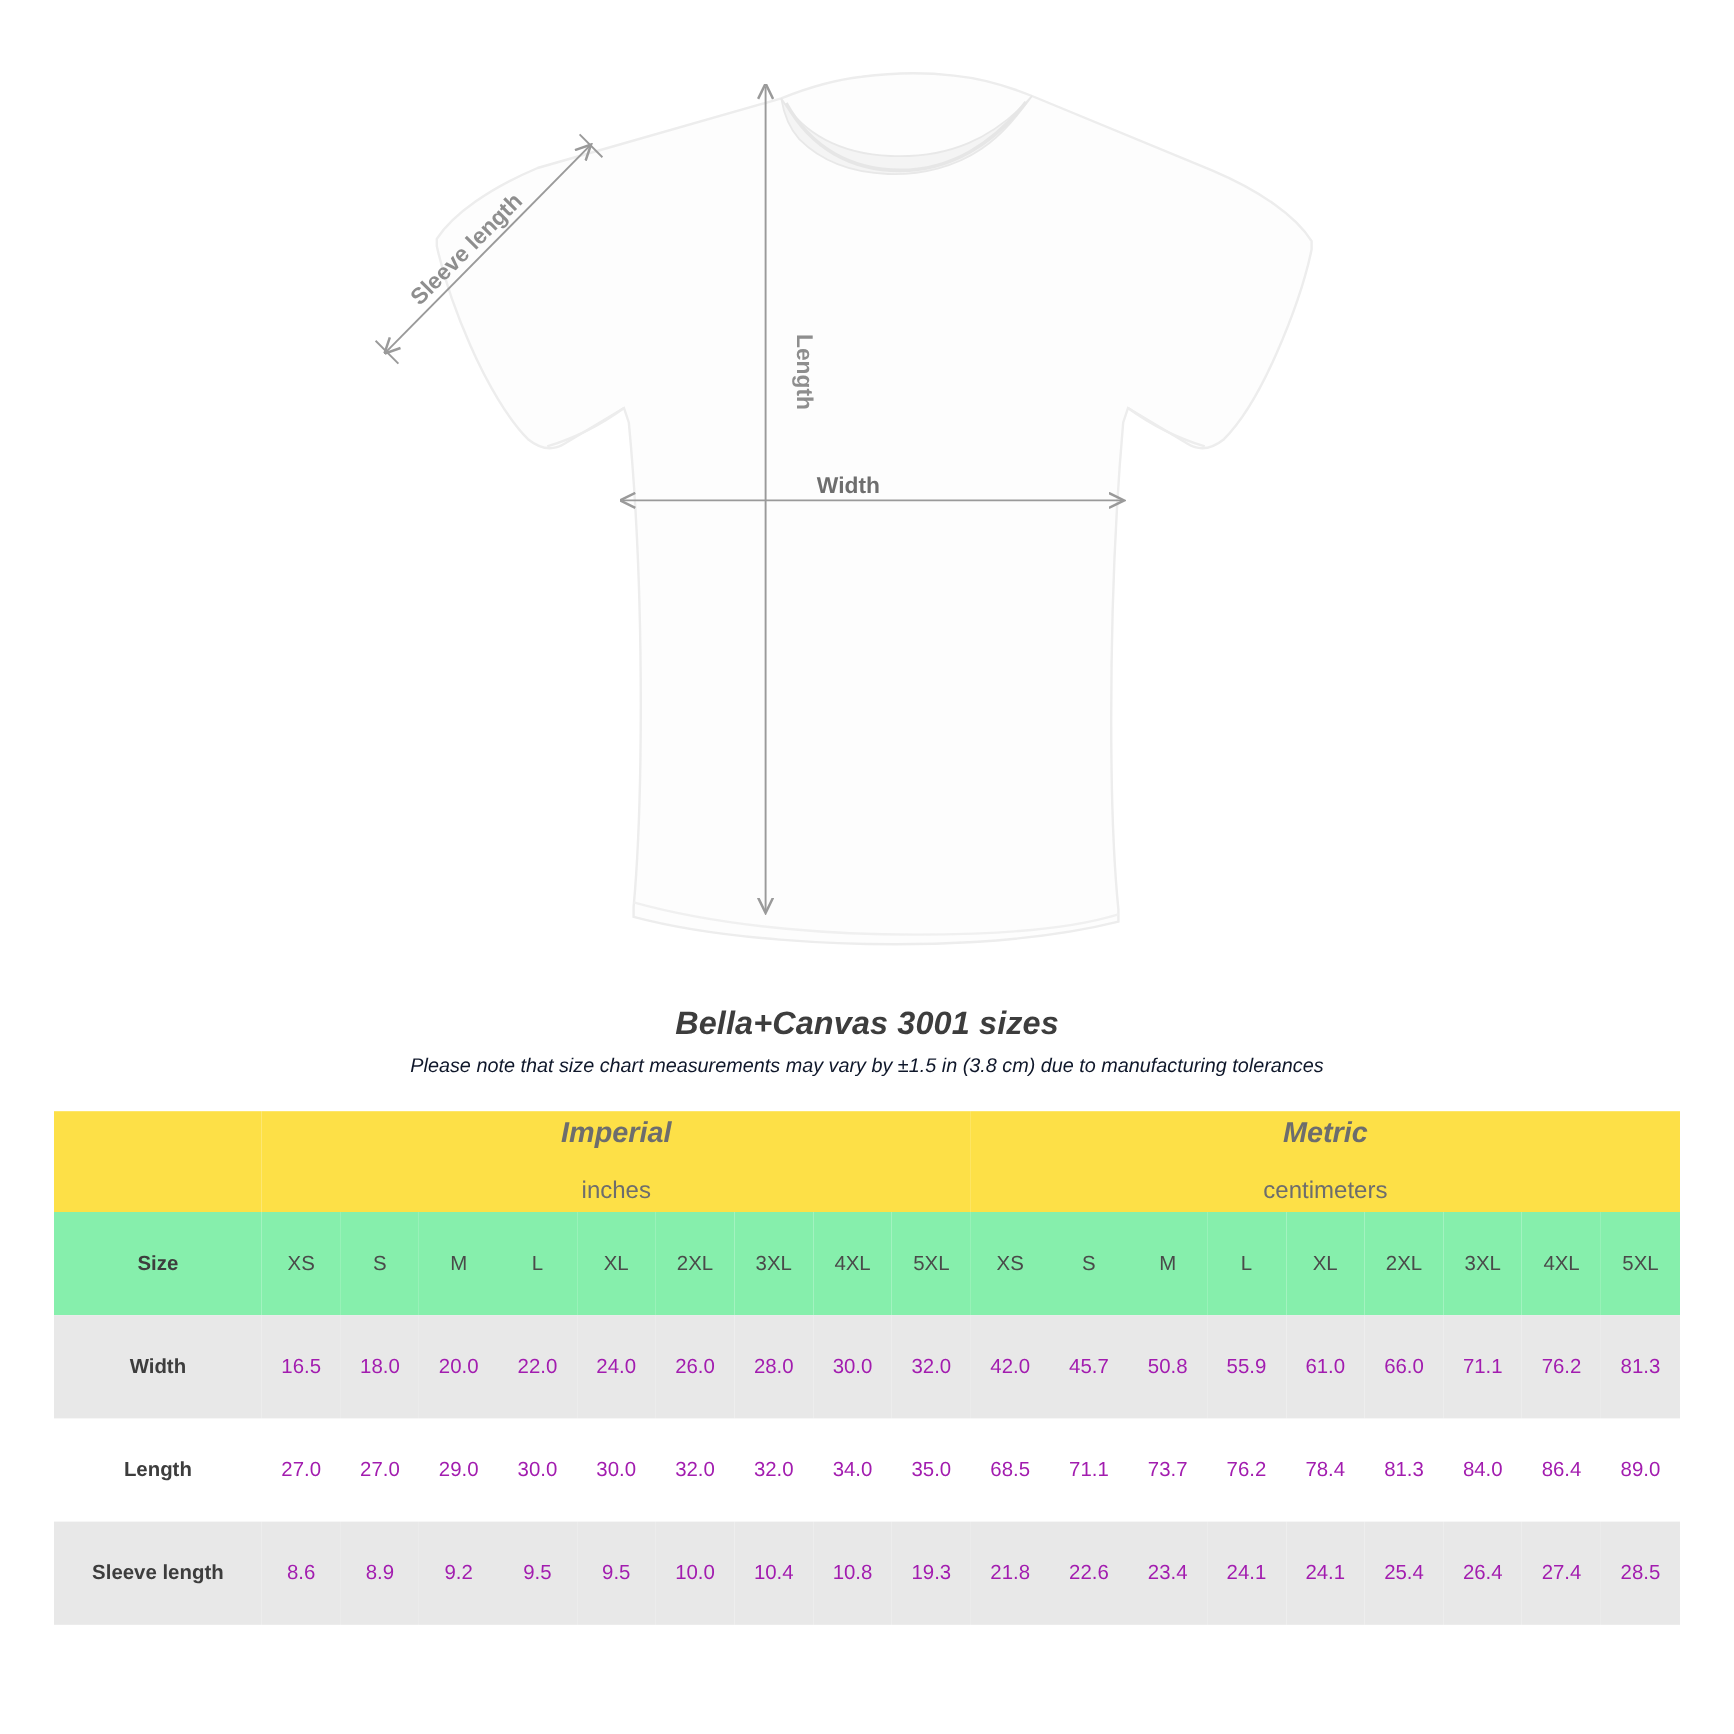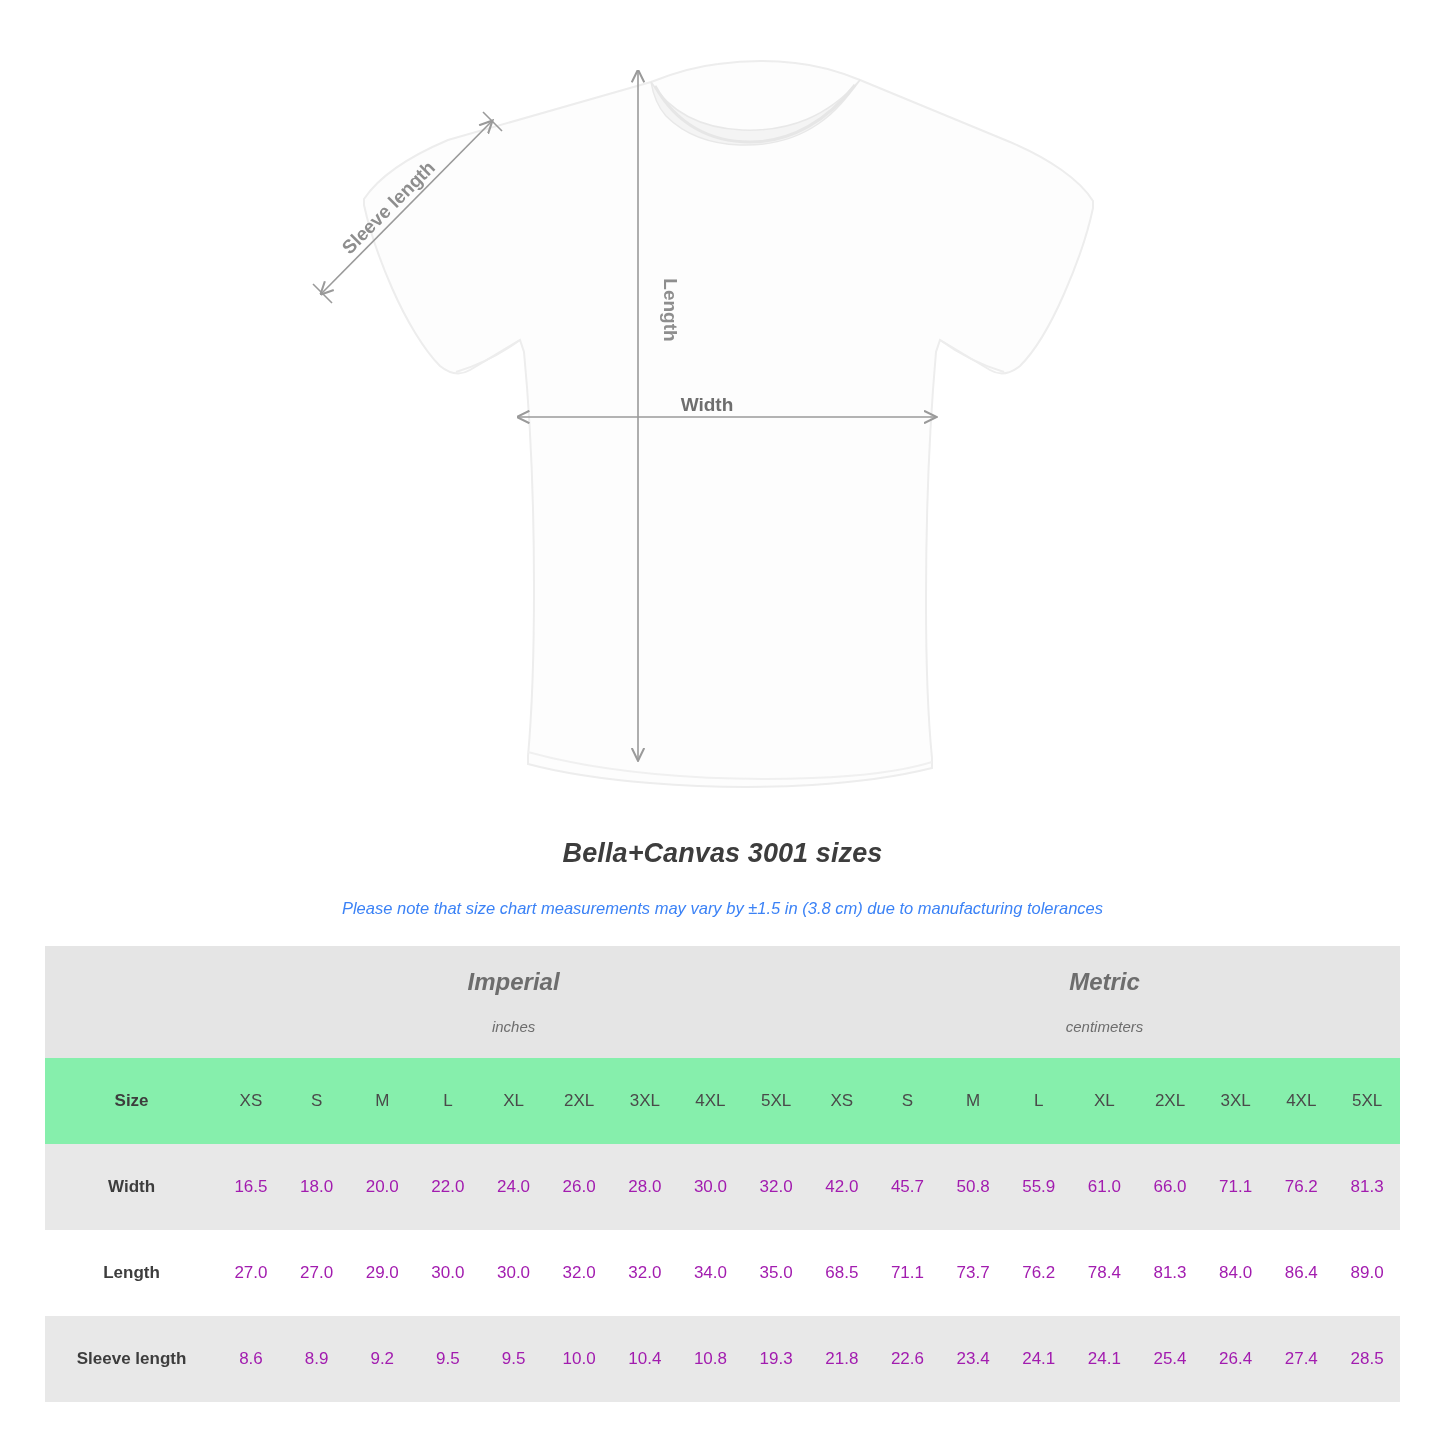--- a/index.html
+++ b/index.html
@@ -38,56 +38,55 @@
   .chart-title {
     font-size: 27px;
     font-weight: bold;
     color: #3d3d3d;
     letter-spacing: 0.1px;
     font-style: italic;
   }
   .chart-note {
     font-size: 16.5px;
     font-style: italic;
-    color: #3b82f6;
-    margin-top: 30px;
+    color: #0f172a;
+    margin-top: 10px;
   }
 
   
   .table-wrap {
     margin: 28px 45px 0 45px;
     width: 1355px;
   }
   table.size-table {
     border-collapse: collapse;
     width: 100%;
     table-layout: fixed;
   }
   table.size-table td,
   table.size-table th {
     text-align: center;
     vertical-align: middle;
     font-weight: normal;
   }
   
   .unit-row td {
-    background: #e5e5e5;
-    height: 112px;
+    background: #fde047;
+    height: 84px;
     padding: 0;
   }
   .unit-name {
     font-size: 24px;
     font-style: italic;
     font-weight: bold;
     color: #6d6d6d;
     line-height: 1.1;
   }
   .unit-sub {
-    font-size: 15px;
-    font-style: italic;
+    font-size: 20px;
     color: #6d6d6d;
     margin-top: 23px;
   }
   .hdr-row td {
     background: #86efac;
     height: 84px;
     font-size: 17px;
     font-weight: bold;
     color: #4a4a4a;
   }

